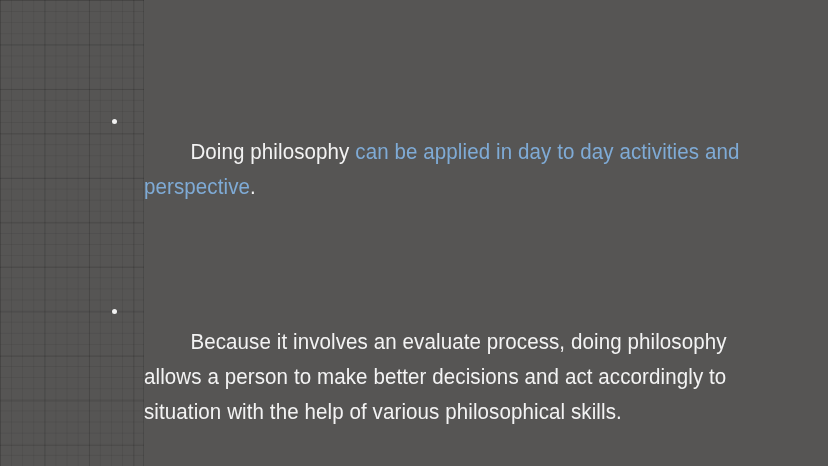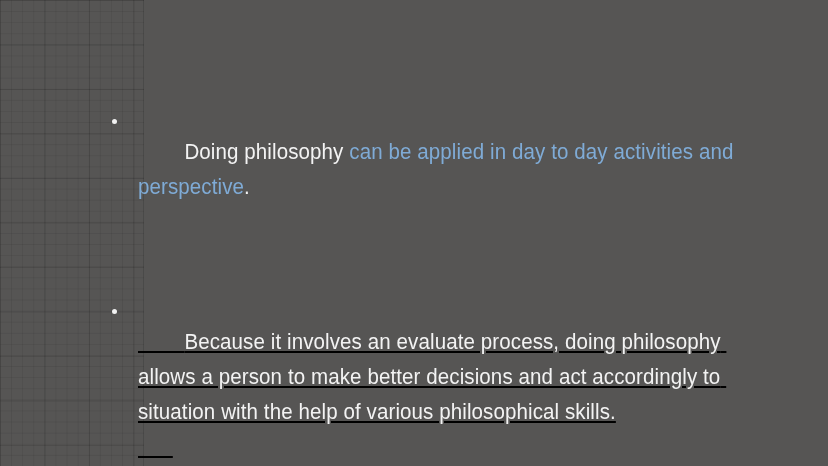--- a/index.html
+++ b/index.html
@@ -55,24 +55,24 @@
   #content {
     position: absolute;
     left: 112px;
     top: 100px;
     width: 660px;
   }
 
   .bullet-row {
     display: flex;
     align-items: flex-start;
+    gap: 6px;
   }
   .bullet-row + .bullet-row {
     margin-top: 50px;
-    text-decoration: underline;
   }
 
   .bullet-dot {
     flex: 0 0 auto;
     width: 26px;
     padding-top: 11px;
     font-size: 15px;
     line-height: 1;
     color: #f2f2f2;
     text-align: left;

